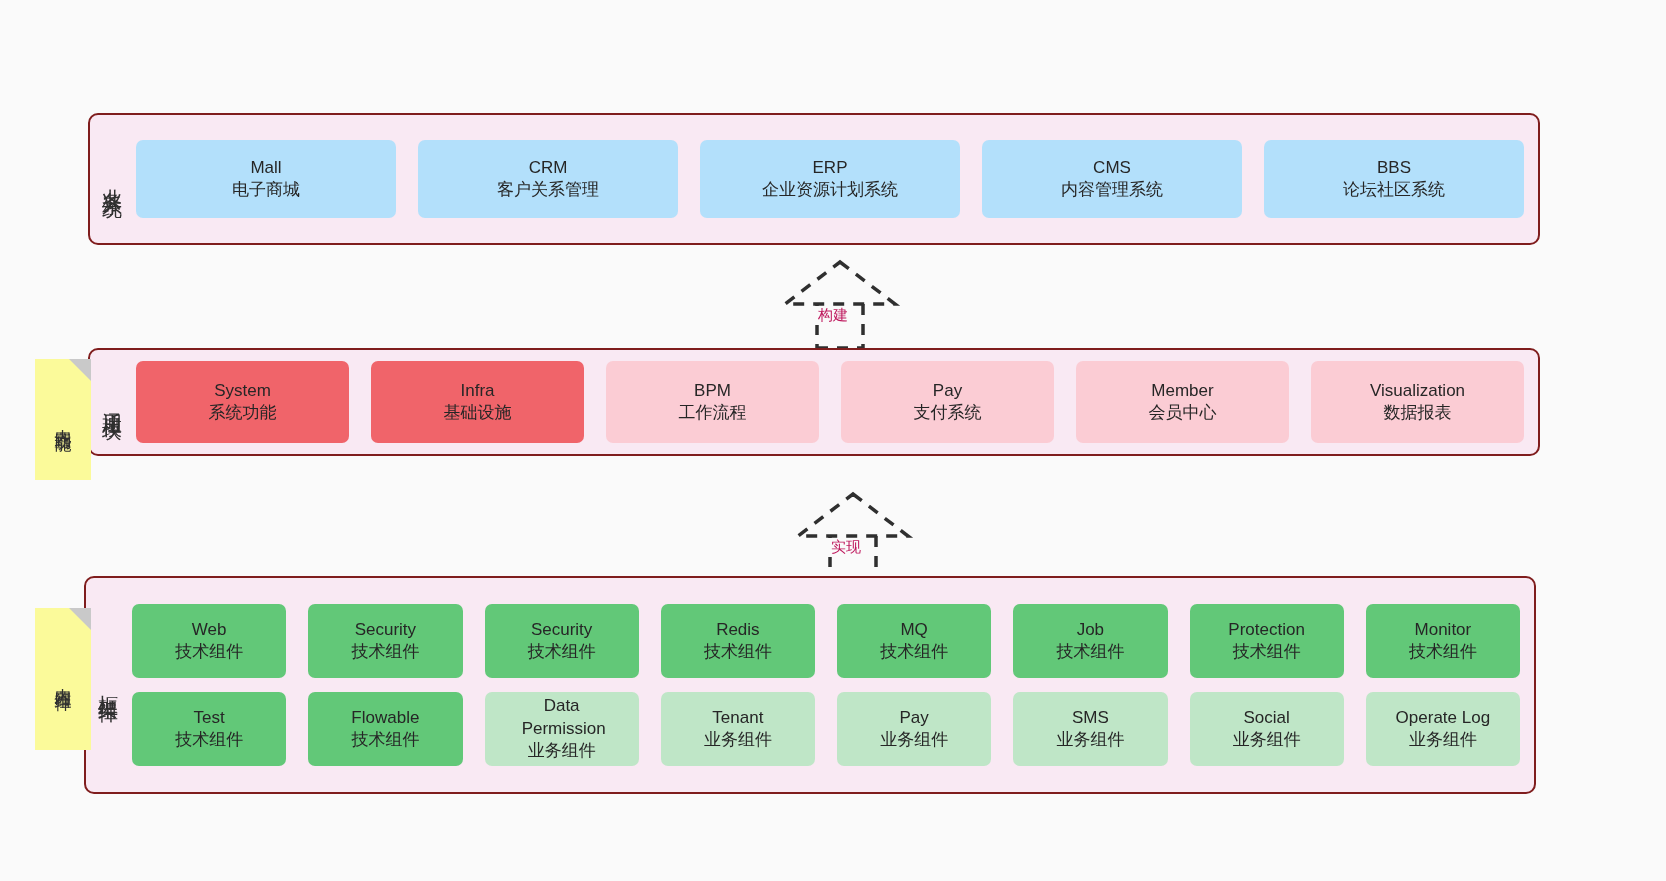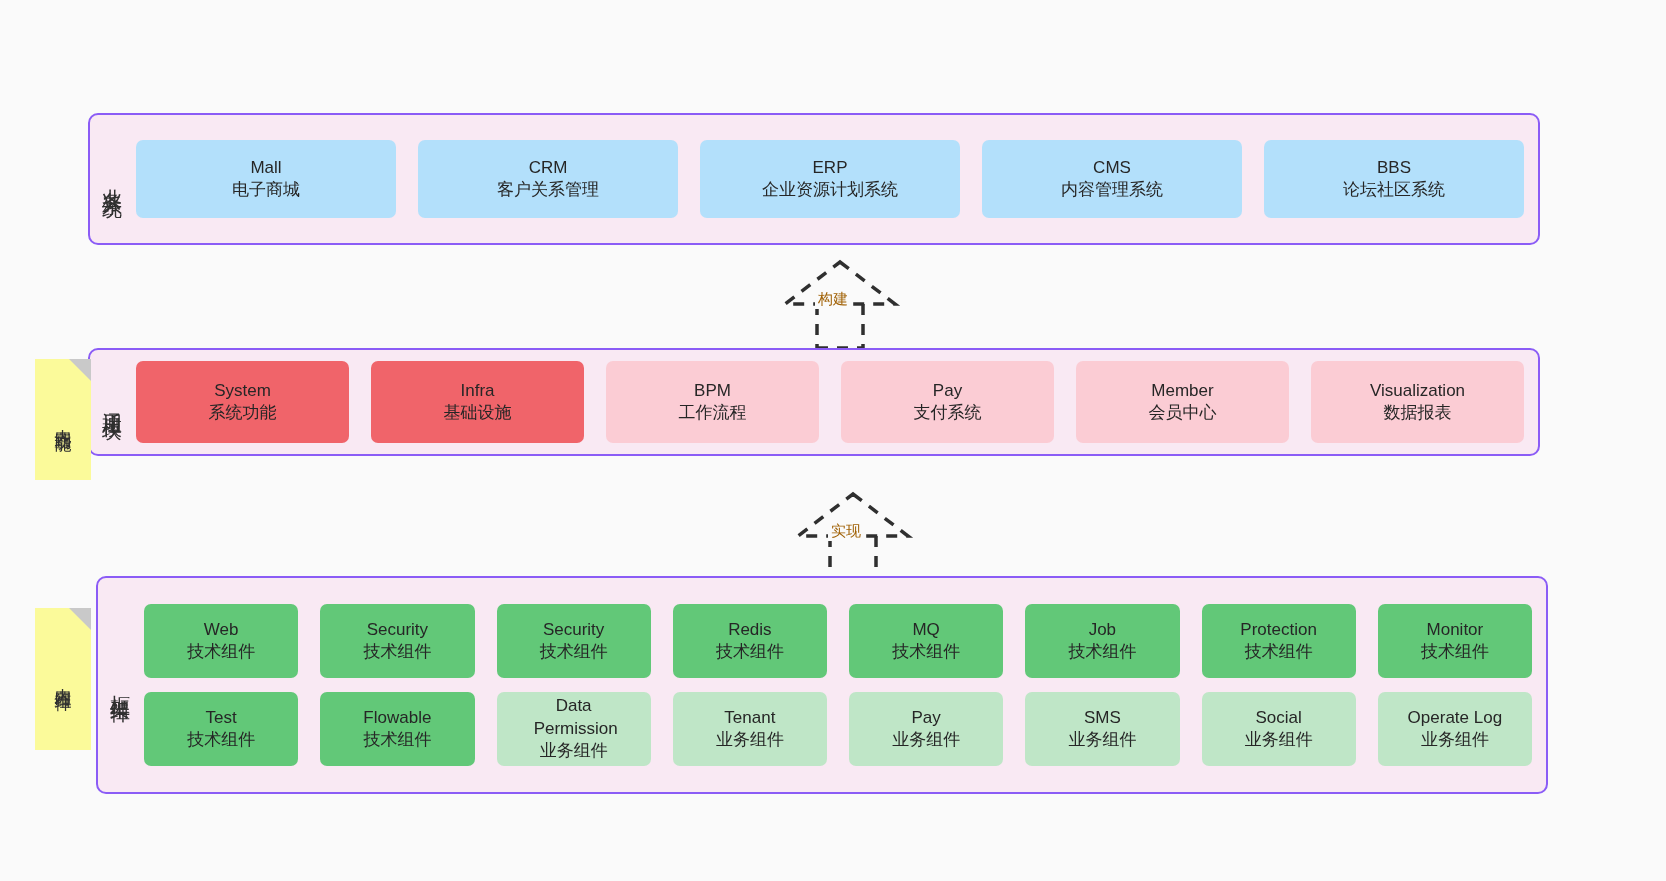--- a/index.html
+++ b/index.html
@@ -20,21 +20,21 @@
     position: absolute;
     left: 0; top: 0;
     width: 1666px;
     height: 881px;
   }
 
   
   .layer {
     position: absolute;
     background: #f9e9f3;
-    border: 2px solid #8b5cf6;
+    border: 2px solid #7f1d1d;
     border-radius: 10px;
     box-sizing: border-box;
     display: flex;
     align-items: stretch;
   }
 
   
   .layer-label {
     writing-mode: vertical-rl;
     text-orientation: upright;
@@ -115,24 +115,25 @@
     border-top: 22px solid #c9c9c9;
     border-left: 22px solid transparent;
   }
 
   
   .arrow { position: absolute; }
   .arrow svg { display: block; }
   .arrow .arrow-label {
     position: absolute;
     font-size: 15px;
-    color: #a16207;
+    color: #be185d;
     background: #fafafa;
     padding: 0 3px;
     white-space: nowrap;
+    margin-top: 16px;
   }
 </style>
 </head>
 <body>
 
 <div id="canvas">
 
   <div class="layer" id="layer-business" style="left:88px; top:113px; width:1452px; height:132px;">
     <div class="layer-label">业务系统</div>
     <div class="layer-body">
@@ -209,21 +210,21 @@
   </div>
 
   <div class="arrow" id="arrow-implement" style="left:768px; top:490px; width:170px; height:92px;">
     <svg width="170" height="92" viewBox="0 0 170 92">
       <polygon points="85,4 140,46 30,46" fill="#fafafa" stroke="#2f2f2f" stroke-width="3.5" stroke-dasharray="11 9" stroke-linejoin="miter"></polygon>
       <path d="M 62,46 L 62,90 M 108,46 L 108,90 M 62,90 L 108,90" fill="none" stroke="#2f2f2f" stroke-width="3.5" stroke-dasharray="11 9"></path>
     </svg>
     <span class="arrow-label" style="left:60px; top:32px;">实现</span>
   </div>
 
-  <div class="layer" id="layer-framework" style="left:96px; top:576px; width:1452px; height:218px;">
+  <div class="layer" id="layer-framework" style="left:84px; top:576px; width:1452px; height:218px;">
     <div class="layer-label">框架组件</div>
     <div class="layer-body">
 
       <div class="row">
         <div class="node h-comp c-green">
           <span class="title">Web</span>
           <span class="sub">技术组件</span>
         </div>
         <div class="node h-comp c-green">
           <span class="title">Security</span>

